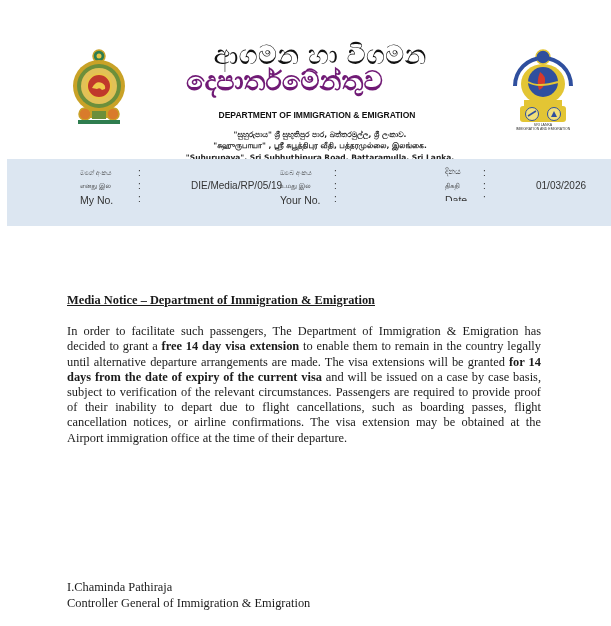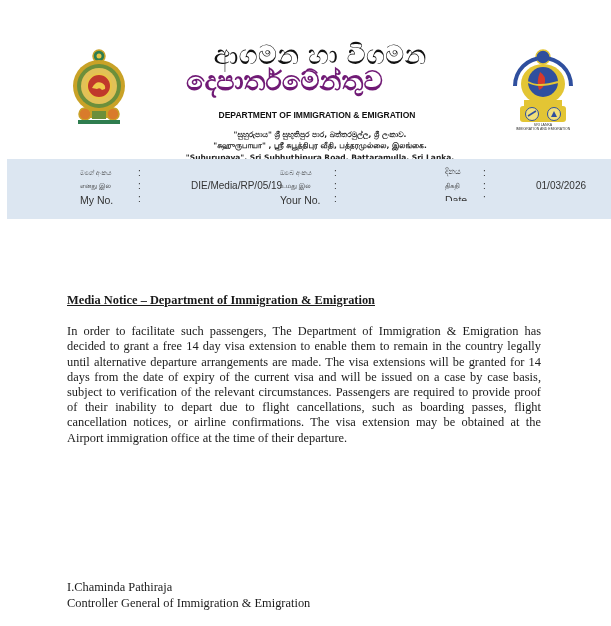--- a/index.html
+++ b/index.html
@@ -33,21 +33,21 @@
     .addr {
       position: absolute; left: 150px; width: 340px; text-align: center;
       font-family: "DejaVu Sans", sans-serif; font-size: 7.5px; font-weight: bold; color: #222;
       white-space: nowrap; overflow: hidden;
     }
     .addr1 { top: 130px; }
     .addr2 { top: 141px; }
     .addr3 { top: 153px; height: 6px; }
 
     .ref-box {
-      position: absolute; left: 7px; top: 159px; width: 604px; height: 60px;
+      position: absolute; left: 7px; top: 159px; width: 604px; height: 67px;
       background: #dce6f1;
       font-family: "Liberation Sans", sans-serif; color: #333;
     }
     .ref-col { position: absolute; top: 8px; }
     .ref-row { position: relative; height: 13px; white-space: nowrap; }
     .ref-label { position: absolute; left: 0; font-size: 7px; }
     .ref-label.en { font-size: 10.5px; top: 1px; }
     .ref-label.si { font-family: "DejaVu Sans", sans-serif; font-size: 6.5px; top: 2px; }
     .ref-colon { position: absolute; font-size: 10px; top: 0; }
     .ref-value { position: absolute; font-size: 10px; top: 0; margin-left: 45px; }
@@ -60,21 +60,21 @@
     .col3 .ref-colon { left: 38px; }
     .col3 .ref-value { left: 46px; }
     .clip-row { height: 8px; overflow: hidden; }
 
     .notice {
       position: absolute; left: 67px; top: 293px; width: 474px;
       font-family: "Liberation Serif", serif; font-size: 12.4px; line-height: 15.2px; color: #1a1a1a;
     }
     .notice-title { font-weight: bold; text-decoration: underline; margin: 0 0 16px 0; }
     .notice p { margin: 0 0 16px 0; text-align: justify; }
-    .notice b { font-weight: normal; margin-top: 19px; }
+    .notice b { font-weight: bold; margin-top: 19px; }
     .sign { position: absolute; left: 67px; top: 580px; font-size: 12.4px; line-height: 15.5px; }
   </style>
 </head>
 <body>
 
 <div class="letterhead">
 
   <svg class="emblem-left" viewBox="0 0 58 78">
     <circle cx="29" cy="8" r="6" fill="#2e7d4f" stroke="#c9a227" stroke-width="1.5"></circle>
     <circle cx="29" cy="8" r="2.5" fill="#e8c547"></circle>

